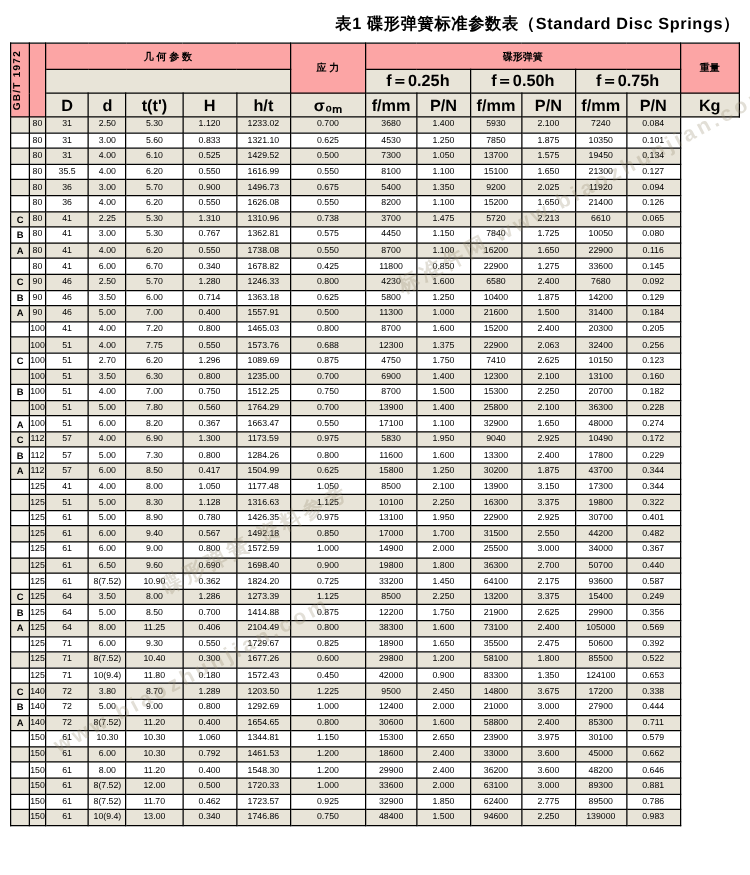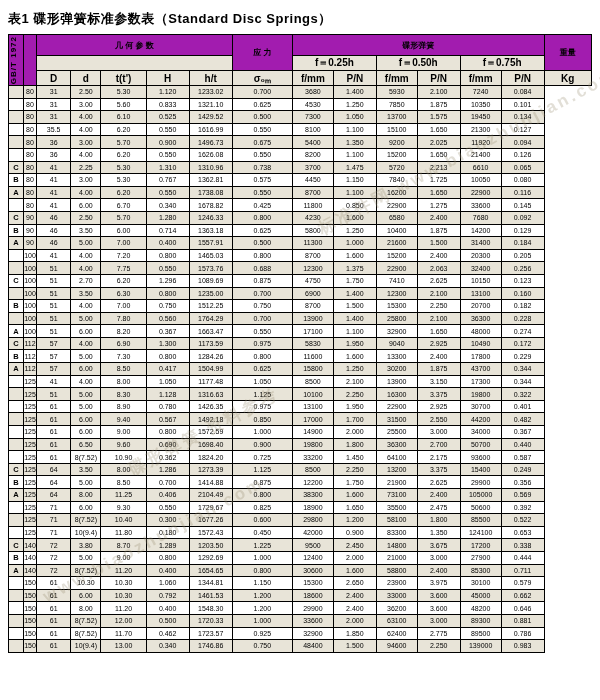--- a/index.html
+++ b/index.html
@@ -6,27 +6,27 @@
   body{
     width:600px;height:700px;
     background:#ffffff;
     font-family:"Liberation Sans", sans-serif;
     font-size:7px;
     color:#000;
     overflow:hidden;
   }
   .page{position:relative;width:600px;height:700px;box-sizing:border-box;padding:6px 8px 0 8px;}
   .title{
-    font-size:13px;font-weight:bold;text-align:left;
+    font-size:13px;font-weight:bold;text-align:right;
     letter-spacing:0.5px;margin:4px 0 6px 0;
   }
   table{border-collapse:collapse;width:584px;table-layout:fixed;}
   td,th{border:1px solid #000;padding:0;margin:0;text-align:center;vertical-align:middle;font-weight:normal;}
-  .hdr td{background:#a21caf;font-size:8px;font-weight:bold;height:20px;}
-  .hdr2 td{background:#e8e4d8;font-size:10px;font-weight:bold;height:14px;}
+  .hdr td{background:#fca5a5;font-size:8px;font-weight:bold;height:20px;}
+  .hdr2 td{background:#e8e4d8;font-size:13px;font-weight:bold;height:14px;}
   .stdcol{
     background:#e8e4d8;font-weight:bold;font-size:8px;
     width:14px;
   }
   .vert{
     writing-mode:vertical-rl;
     transform:rotate(180deg);
     white-space:nowrap;
     letter-spacing:1px;
     font-size:8px;

